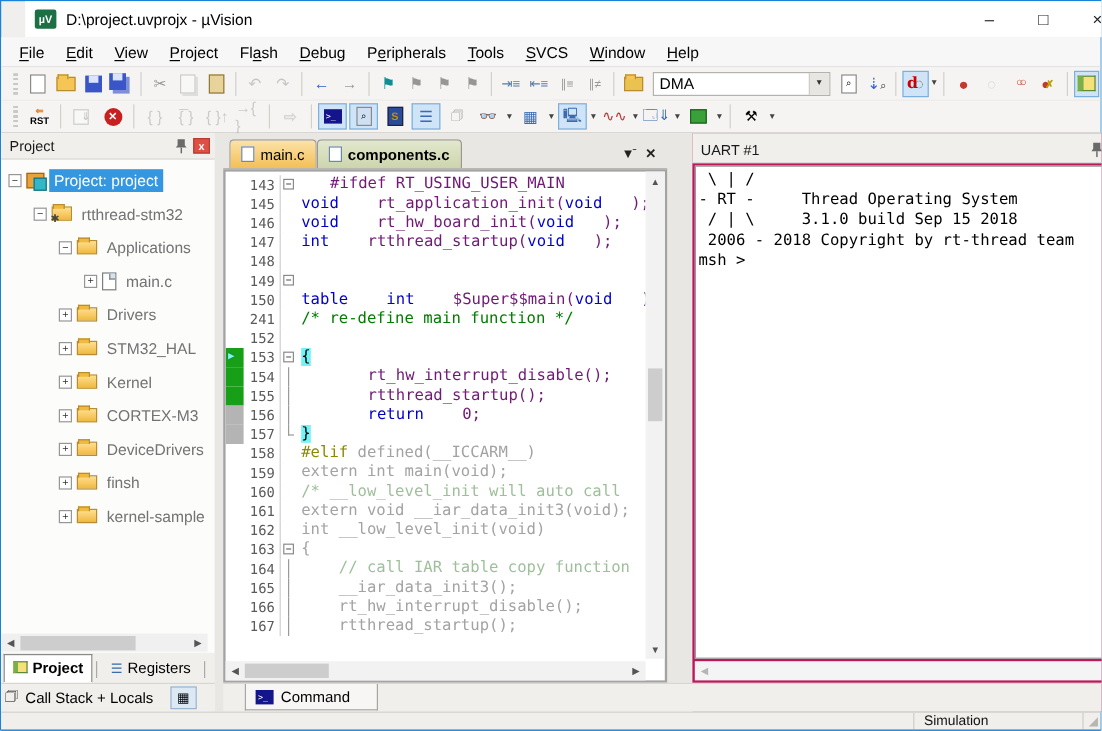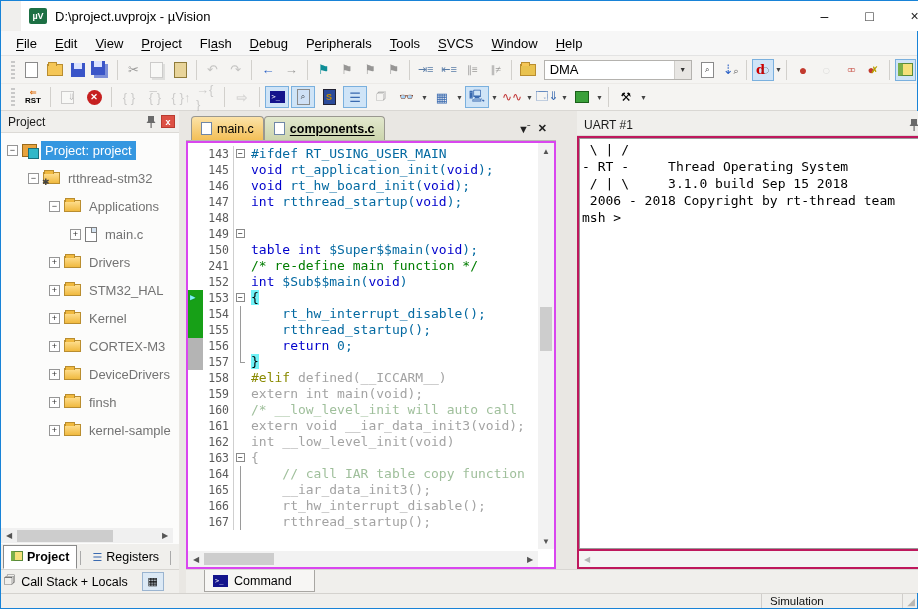--- a/index.html
+++ b/index.html
@@ -95,40 +95,40 @@
 
   
   #editor { position:absolute; left:185px; top:0; width:370px; height:458px; }
   #edit-tabs { position:absolute; left:0; top:5px; width:370px; height:25px; background:#e9e7e3;
     display:flex; align-items:flex-end; padding-left:5px; border-bottom:1px solid #b9b7b2; }
   .etab { height:24px; display:flex; align-items:center; gap:5px; padding:0 9px;
     border:1px solid #9a9890; border-bottom:none; border-radius:4px 4px 0 0; font-size:12.5px; }
   .etab .pg { width:11px; height:13px; background:#fff; border:1px solid #6f87a8; }
   .etab-main { background:linear-gradient(#fce3a8,#f3bf57); }
   .etab-active { background:linear-gradient(#e2e8cd,#ccd5ae); font-weight:bold; }
-  .etab-active .tlabel { text-decoration:underline; text-underline-offset:2px; }
+  .etab-active .tlabel { text-underline-offset:2px; }
   #edit-tab-icons { margin-left:auto; display:flex; align-items:center; gap:9px; padding:0 9px 5px 0; }
   #edit-tab-icons span { font-size:11px; color:#222; }
   #code-frame { position:absolute; left:0; top:30px; width:370px; height:428px; background:#fff;
-    border:2px solid #d946ef; }
+    border:2px solid #a3a3a3; }
   #code-lines { position:absolute; left:0; top:0; width:350px; height:406px; overflow:hidden; padding-top:3px; }
   .cline { height:16px; display:flex; align-items:stretch; font-family:"DejaVu Sans Mono", monospace; }
   .cmark { width:15px; flex:none; position:relative; }
   .cmark.green { background:#17a017; } .cmark.gray { background:#b4b4b4; }
   .cmark .arr { position:absolute; left:2px; top:2px; font-size:9px; color:#7ff4f4; text-shadow:0 0 1px #045; }
   .cnum { width:31px; flex:none; text-align:right; padding-right:4px; font-size:11.5px; color:#5a5a5a;
     border-right:1px solid #cfcfcf; line-height:16px; font-family:"DejaVu Sans Mono", monospace; }
   .cfold { width:14px; flex:none; position:relative; }
   .fbox { position:absolute; left:2px; top:3px; width:9px; height:9px; border:1px solid #8a8a8a;
     background:#fff; font-size:8px; line-height:7px; text-align:center; color:#222; }
   .fline { position:absolute; left:6px; top:0; width:1px; height:16px; background:#9a9a9a; }
   .fend { position:absolute; left:6px; top:0; width:5px; height:9px;
     border-left:1px solid #9a9a9a; border-bottom:1px solid #9a9a9a; }
   .ctext { flex:1; white-space:pre; font-size:13px; line-height:16px; padding-left:3px; overflow:hidden; }
-  .tk-kw { color:#0000cc; } .tk-pl { color:#0369a1; } .tk-cm { color:#007d00; }
+  .tk-kw { color:#0000cc; } .tk-pl { color:#701a75;margin-left:24px; } .tk-cm { color:#007d00; }
   .tk-ina { color:#a3a3a3; } .tk-inacm { color:#9fbf9b; } .tk-elif { color:#8a8a00; }
   .tk-brace { background:#72f3f8; color:#000; }
   #code-vscroll { position:absolute; right:0; top:0; width:16px; height:406px; background:#f2f2f2;
     display:flex; flex-direction:column; }
   #code-hscroll { position:absolute; left:0; bottom:0; width:350px; height:16px; background:#f2f2f2;
     display:flex; align-items:center; }
   .sb-arrow { color:#555; font-size:8px; width:16px; height:16px; display:flex; align-items:center;
     justify-content:center; flex:none; }
   .sb-arrow.dim { color:#b5b5b5; }
   .sb-thumb-v { width:12px; margin:0 2px; background:#cdcdcd; }
@@ -535,21 +535,20 @@
             <div class="cline">
               <span class="cmark"></span>
               <span class="cnum">241</span>
               <span class="cfold"></span>
               <span class="ctext"><span class="tk-cm">/* re-define main function */</span></span>
             </div>
             <div class="cline">
               <span class="cmark"></span>
               <span class="cnum">152</span>
               <span class="cfold"></span>
-              <span class="ctext"><span class="tk-kw">int</span><span class="tk-pl"> $Sub$$main(</span><span class="tk-kw">void</span><span class="tk-pl">)</span></span>
             </div>
             <div class="cline">
               <span class="cmark green">
                 <span class="arr">▶</span>
               </span>
               <span class="cnum">153</span>
               <span class="cfold">
                 <span class="fbox">−</span>
               </span>
               <span class="ctext"><span class="tk-brace">{</span></span>

